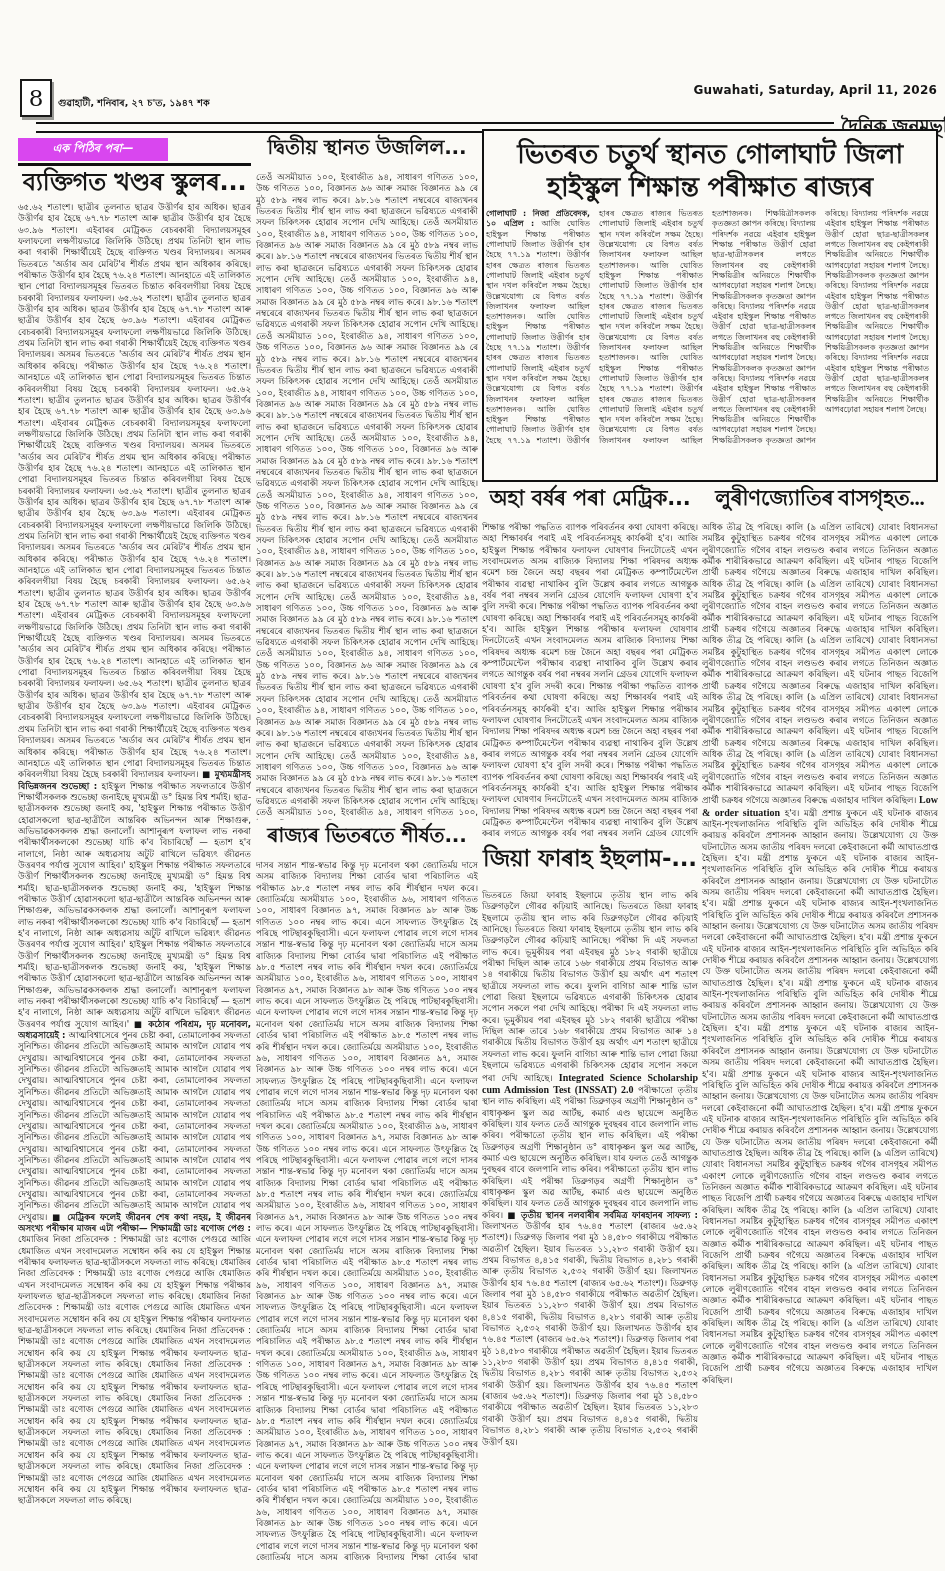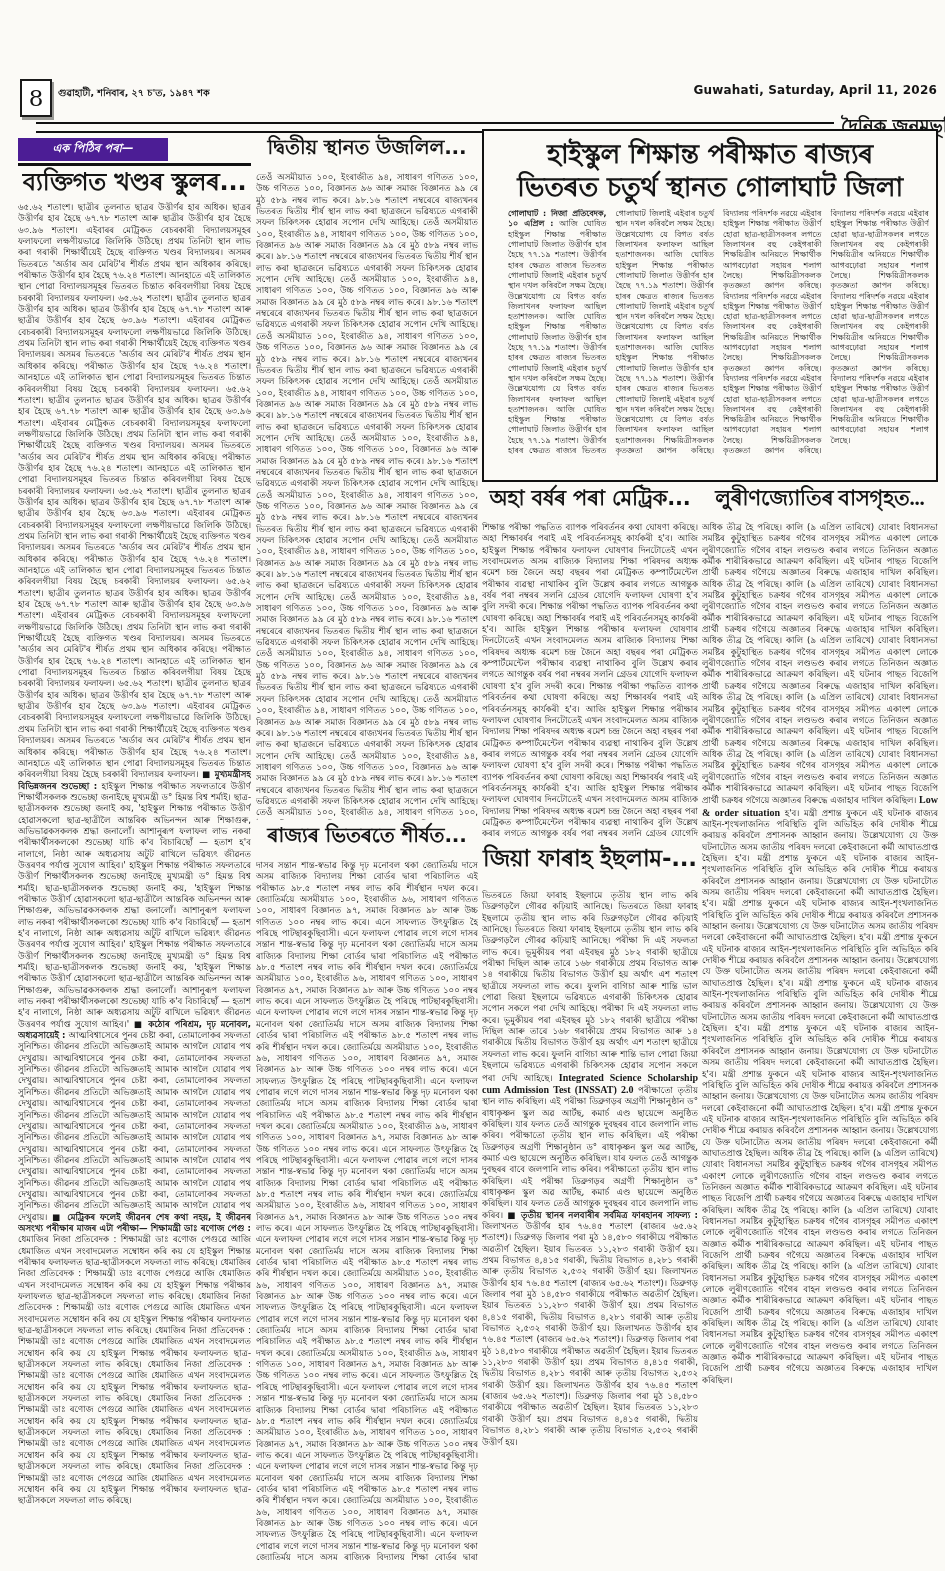--- a/index.html
+++ b/index.html
@@ -3,28 +3,28 @@
 <meta charset="utf-8">
 <style>
   html,body{margin:0;padding:0;background:#d9d9d6;}
   .page{position:relative;width:945px;height:1571px;background:#fbfaf6;margin:0 auto;
         font-family:"DejaVu Sans",sans-serif;color:#151515;overflow:hidden;}
   .abs{position:absolute;}
   
   .pgnum{left:20px;top:79px;width:28px;height:34px;border:2px solid #1a1a1a;background:#fff;
          display:flex;align-items:center;justify-content:center;
          font-family:"DejaVu Serif",serif;font-size:23px;box-shadow:2px 3px 0 #9a9a96;}
-  .date-as{left:58px;top:86px;font-size:9.5px;font-weight:bold;}
+  .date-as{left:58px;top:96px;font-size:9.5px;font-weight:bold;}
   .date-en{right:8px;top:83px;font-size:12px;font-weight:bold;letter-spacing:.2px;}
   .mast-row{left:0;top:112px;width:945px;display:flex;align-items:center;gap:7px;padding-left:36px;}
   .dbl{height:7px;border-top:2.5px solid #111;border-bottom:2px solid #111;flex:1;}
   .dbl.short{flex:0 0 16px;}
   .mast{font-size:18px;font-weight:bold;white-space:nowrap;}
   
-  .kicker{left:18px;top:138px;width:150px;height:23px;background:#4c1d95;color:#fff;
+  .kicker{left:18px;top:138px;width:150px;height:23px;background:#d946ef;color:#fff;
           font-size:11.5px;font-weight:bold;font-style:italic;display:flex;align-items:center;
           justify-content:center;}
   .kicker-rule{left:18px;top:163px;width:233px;height:2.5px;background:#111;}
   .hl{font-weight:bold;text-align:center;letter-spacing:-.2px;line-height:1.15;}
   .hl1{left:18px;top:169px;width:233px;font-size:24px;}
   .hl2a{left:256px;top:136px;width:222px;font-size:20px;}
   .hl2b{left:256px;top:824px;width:222px;font-size:20px;}
   .hlA{left:482px;top:486px;width:216px;font-size:21px;}
   .hlB{left:702px;top:486px;width:236px;font-size:21px;font-family:Liberation Serif, serif;}
   .hlZ{left:482px;top:845px;width:216px;font-size:23px;}
@@ -35,21 +35,21 @@
   .c1{left:18px;top:202px;width:233px;height:1358px;}
   .c2a{left:256px;top:172px;width:222px;height:648px;}
   .c2b{left:256px;top:860px;width:222px;height:700px;}
   .mA{left:482px;top:522px;width:216px;height:316px;}
   .mZ{left:482px;top:890px;width:216px;height:670px;}
   .mB{left:702px;top:522px;width:236px;height:1038px;}
   
   .mainbox{left:482px;top:129px;width:452px;height:349px;border:2.5px solid #111;background:#fbfaf6;}
   .mainbox .bighl{margin-top:7px;font-size:26.5px;font-weight:bold;text-align:center;
                   line-height:1.23;letter-spacing:-.3px;}
-  .mainbox .cols{margin:6px 7px 0 24px;height:254px;columns:4;column-gap:9px;
+  .mainbox .cols{margin:6px 7px 0 2px;height:254px;columns:4;column-gap:9px;
                  font-size:7.9px;line-height:10.3px;text-align:justify;overflow:hidden;
                  word-break:break-word;}
   .en{font-family:"Liberation Serif","DejaVu Serif",serif;font-size:10px;font-weight:bold;}
 </style>
 </head>
 <body>
 
 <div class="page">
 
   <div class="abs pgnum">
@@ -80,22 +80,22 @@
   <div class="abs bt c2a">
     <span>তেওঁ অসমীয়াত ১০০, ইংৰাজীত ৯৪, সাধাৰণ গণিতত ১০০, উচ্চ গণিতত ১০০, বিজ্ঞানত ৯৬ আৰু সমাজ বিজ্ঞানত ৯৯ ৰে মুঠ ৫৮৯ নম্বৰ লাভ কৰে। ৯৮.১৬ শতাংশ নম্বৰেৰে ৰাজ্যখনৰ ভিতৰত দ্বিতীয় শীৰ্ষ স্থান লাভ কৰা ছাত্ৰজনে ভৱিষ্যতে এগৰাকী সফল চিকিৎসক হোৱাৰ সপোন দেখি আহিছে। তেওঁ অসমীয়াত ১০০, ইংৰাজীত ৯৪, সাধাৰণ গণিতত ১০০, উচ্চ গণিতত ১০০, বিজ্ঞানত ৯৬ আৰু সমাজ বিজ্ঞানত ৯৯ ৰে মুঠ ৫৮৯ নম্বৰ লাভ কৰে। ৯৮.১৬ শতাংশ নম্বৰেৰে ৰাজ্যখনৰ ভিতৰত দ্বিতীয় শীৰ্ষ স্থান লাভ কৰা ছাত্ৰজনে ভৱিষ্যতে এগৰাকী সফল চিকিৎসক হোৱাৰ সপোন দেখি আহিছে। তেওঁ অসমীয়াত ১০০, ইংৰাজীত ৯৪, সাধাৰণ গণিতত ১০০, উচ্চ গণিতত ১০০, বিজ্ঞানত ৯৬ আৰু সমাজ বিজ্ঞানত ৯৯ ৰে মুঠ ৫৮৯ নম্বৰ লাভ কৰে। ৯৮.১৬ শতাংশ নম্বৰেৰে ৰাজ্যখনৰ ভিতৰত দ্বিতীয় শীৰ্ষ স্থান লাভ কৰা ছাত্ৰজনে ভৱিষ্যতে এগৰাকী সফল চিকিৎসক হোৱাৰ সপোন দেখি আহিছে। তেওঁ অসমীয়াত ১০০, ইংৰাজীত ৯৪, সাধাৰণ গণিতত ১০০, উচ্চ গণিতত ১০০, বিজ্ঞানত ৯৬ আৰু সমাজ বিজ্ঞানত ৯৯ ৰে মুঠ ৫৮৯ নম্বৰ লাভ কৰে। ৯৮.১৬ শতাংশ নম্বৰেৰে ৰাজ্যখনৰ ভিতৰত দ্বিতীয় শীৰ্ষ স্থান লাভ কৰা ছাত্ৰজনে ভৱিষ্যতে এগৰাকী সফল চিকিৎসক হোৱাৰ সপোন দেখি আহিছে। তেওঁ অসমীয়াত ১০০, ইংৰাজীত ৯৪, সাধাৰণ গণিতত ১০০, উচ্চ গণিতত ১০০, বিজ্ঞানত ৯৬ আৰু সমাজ বিজ্ঞানত ৯৯ ৰে মুঠ ৫৮৯ নম্বৰ লাভ কৰে। ৯৮.১৬ শতাংশ নম্বৰেৰে ৰাজ্যখনৰ ভিতৰত দ্বিতীয় শীৰ্ষ স্থান লাভ কৰা ছাত্ৰজনে ভৱিষ্যতে এগৰাকী সফল চিকিৎসক হোৱাৰ সপোন দেখি আহিছে। তেওঁ অসমীয়াত ১০০, ইংৰাজীত ৯৪, সাধাৰণ গণিতত ১০০, উচ্চ গণিতত ১০০, বিজ্ঞানত ৯৬ আৰু সমাজ বিজ্ঞানত ৯৯ ৰে মুঠ ৫৮৯ নম্বৰ লাভ কৰে। ৯৮.১৬ শতাংশ নম্বৰেৰে ৰাজ্যখনৰ ভিতৰত দ্বিতীয় শীৰ্ষ স্থান লাভ কৰা ছাত্ৰজনে ভৱিষ্যতে এগৰাকী সফল চিকিৎসক হোৱাৰ সপোন দেখি আহিছে। তেওঁ অসমীয়াত ১০০, ইংৰাজীত ৯৪, সাধাৰণ গণিতত ১০০, উচ্চ গণিতত ১০০, বিজ্ঞানত ৯৬ আৰু সমাজ বিজ্ঞানত ৯৯ ৰে মুঠ ৫৮৯ নম্বৰ লাভ কৰে। ৯৮.১৬ শতাংশ নম্বৰেৰে ৰাজ্যখনৰ ভিতৰত দ্বিতীয় শীৰ্ষ স্থান লাভ কৰা ছাত্ৰজনে ভৱিষ্যতে এগৰাকী সফল চিকিৎসক হোৱাৰ সপোন দেখি আহিছে। তেওঁ অসমীয়াত ১০০, ইংৰাজীত ৯৪, সাধাৰণ গণিতত ১০০, উচ্চ গণিতত ১০০, বিজ্ঞানত ৯৬ আৰু সমাজ বিজ্ঞানত ৯৯ ৰে মুঠ ৫৮৯ নম্বৰ লাভ কৰে। ৯৮.১৬ শতাংশ নম্বৰেৰে ৰাজ্যখনৰ ভিতৰত দ্বিতীয় শীৰ্ষ স্থান লাভ কৰা ছাত্ৰজনে ভৱিষ্যতে এগৰাকী সফল চিকিৎসক হোৱাৰ সপোন দেখি আহিছে। তেওঁ অসমীয়াত ১০০, ইংৰাজীত ৯৪, সাধাৰণ গণিতত ১০০, উচ্চ গণিতত ১০০, বিজ্ঞানত ৯৬ আৰু সমাজ বিজ্ঞানত ৯৯ ৰে মুঠ ৫৮৯ নম্বৰ লাভ কৰে। ৯৮.১৬ শতাংশ নম্বৰেৰে ৰাজ্যখনৰ ভিতৰত দ্বিতীয় শীৰ্ষ স্থান লাভ কৰা ছাত্ৰজনে ভৱিষ্যতে এগৰাকী সফল চিকিৎসক হোৱাৰ সপোন দেখি আহিছে। তেওঁ অসমীয়াত ১০০, ইংৰাজীত ৯৪, সাধাৰণ গণিতত ১০০, উচ্চ গণিতত ১০০, বিজ্ঞানত ৯৬ আৰু সমাজ বিজ্ঞানত ৯৯ ৰে মুঠ ৫৮৯ নম্বৰ লাভ কৰে। ৯৮.১৬ শতাংশ নম্বৰেৰে ৰাজ্যখনৰ ভিতৰত দ্বিতীয় শীৰ্ষ স্থান লাভ কৰা ছাত্ৰজনে ভৱিষ্যতে এগৰাকী সফল চিকিৎসক হোৱাৰ সপোন দেখি আহিছে। তেওঁ অসমীয়াত ১০০, ইংৰাজীত ৯৪, সাধাৰণ গণিতত ১০০, উচ্চ গণিতত ১০০, বিজ্ঞানত ৯৬ আৰু সমাজ বিজ্ঞানত ৯৯ ৰে মুঠ ৫৮৯ নম্বৰ লাভ কৰে। ৯৮.১৬ শতাংশ নম্বৰেৰে ৰাজ্যখনৰ ভিতৰত দ্বিতীয় শীৰ্ষ স্থান লাভ কৰা ছাত্ৰজনে ভৱিষ্যতে এগৰাকী সফল চিকিৎসক হোৱাৰ সপোন দেখি আহিছে। তেওঁ অসমীয়াত ১০০, ইংৰাজীত ৯৪, সাধাৰণ গণিতত ১০০, উচ্চ গণিতত ১০০, বিজ্ঞানত ৯৬ আৰু সমাজ বিজ্ঞানত ৯৯ ৰে মুঠ ৫৮৯ নম্বৰ লাভ কৰে। ৯৮.১৬ শতাংশ নম্বৰেৰে ৰাজ্যখনৰ ভিতৰত দ্বিতীয় শীৰ্ষ স্থান লাভ কৰা ছাত্ৰজনে ভৱিষ্যতে এগৰাকী সফল চিকিৎসক হোৱাৰ সপোন দেখি আহিছে। তেওঁ অসমীয়াত ১০০, ইংৰাজীত ৯৪, সাধাৰণ গণিতত ১০০, উচ্চ গণিতত ১০০, বিজ্ঞানত ৯৬ আৰু সমাজ বিজ্ঞানত ৯৯ ৰে মুঠ ৫৮৯ নম্বৰ লাভ কৰে। ৯৮.১৬ শতাংশ নম্বৰেৰে ৰাজ্যখনৰ ভিতৰত দ্বিতীয় শীৰ্ষ স্থান লাভ কৰা ছাত্ৰজনে ভৱিষ্যতে এগৰাকী সফল চিকিৎসক হোৱাৰ সপোন দেখি আহিছে। তেওঁ অসমীয়াত ১০০, ইংৰাজীত ৯৪, সাধাৰণ গণিতত ১০০, উচ্চ গণিতত ১০০, বিজ্ঞানত ৯৬ আৰু সমাজ বিজ্ঞানত ৯৯ ৰে মুঠ ৫৮৯ নম্বৰ লাভ কৰে। ৯৮.১৬ শতাংশ নম্বৰেৰে ৰাজ্যখনৰ ভিতৰত দ্বিতীয় শীৰ্ষ স্থান লাভ কৰা ছাত্ৰজনে ভৱিষ্যতে এগৰাকী সফল চিকিৎসক হোৱাৰ সপোন দেখি আহিছে।</span>
   </div>
   <div class="abs hl hl2b">ৰাজ্যৰ ভিতৰতে শীৰ্ষত...</div>
   <div class="abs bt c2b">
     <span>দাসৰ সন্তান শান্ত-স্বভাৱ কিন্তু দৃঢ় মনোবল থকা জ্যোতিৰ্ময় দাসে অসম ৰাজ্যিক বিদ্যালয় শিক্ষা বোৰ্ডৰ দ্বাৰা পৰিচালিত এই পৰীক্ষাত ৯৮.৫ শতাংশ নম্বৰ লাভ কৰি শীৰ্ষস্থান দখল কৰে। জ্যোতিৰ্ময়ে অসমীয়াত ১০০, ইংৰাজীত ৯৬, সাধাৰণ গণিতত ১০০, সাধাৰণ বিজ্ঞানত ৯৭, সমাজ বিজ্ঞানত ৯৮ আৰু উচ্চ গণিতত ১০০ নম্বৰ লাভ কৰে। এনে সাফল্যত উৎফুল্লিত হৈ পৰিছে পাটছাৰকুছিবাসী। এনে ফলাফল পোৱাৰ লগে লগে দাসৰ সন্তান শান্ত-স্বভাৱ কিন্তু দৃঢ় মনোবল থকা জ্যোতিৰ্ময় দাসে অসম ৰাজ্যিক বিদ্যালয় শিক্ষা বোৰ্ডৰ দ্বাৰা পৰিচালিত এই পৰীক্ষাত ৯৮.৫ শতাংশ নম্বৰ লাভ কৰি শীৰ্ষস্থান দখল কৰে। জ্যোতিৰ্ময়ে অসমীয়াত ১০০, ইংৰাজীত ৯৬, সাধাৰণ গণিতত ১০০, সাধাৰণ বিজ্ঞানত ৯৭, সমাজ বিজ্ঞানত ৯৮ আৰু উচ্চ গণিতত ১০০ নম্বৰ লাভ কৰে। এনে সাফল্যত উৎফুল্লিত হৈ পৰিছে পাটছাৰকুছিবাসী। এনে ফলাফল পোৱাৰ লগে লগে দাসৰ সন্তান শান্ত-স্বভাৱ কিন্তু দৃঢ় মনোবল থকা জ্যোতিৰ্ময় দাসে অসম ৰাজ্যিক বিদ্যালয় শিক্ষা বোৰ্ডৰ দ্বাৰা পৰিচালিত এই পৰীক্ষাত ৯৮.৫ শতাংশ নম্বৰ লাভ কৰি শীৰ্ষস্থান দখল কৰে। জ্যোতিৰ্ময়ে অসমীয়াত ১০০, ইংৰাজীত ৯৬, সাধাৰণ গণিতত ১০০, সাধাৰণ বিজ্ঞানত ৯৭, সমাজ বিজ্ঞানত ৯৮ আৰু উচ্চ গণিতত ১০০ নম্বৰ লাভ কৰে। এনে সাফল্যত উৎফুল্লিত হৈ পৰিছে পাটছাৰকুছিবাসী। এনে ফলাফল পোৱাৰ লগে লগে দাসৰ সন্তান শান্ত-স্বভাৱ কিন্তু দৃঢ় মনোবল থকা জ্যোতিৰ্ময় দাসে অসম ৰাজ্যিক বিদ্যালয় শিক্ষা বোৰ্ডৰ দ্বাৰা পৰিচালিত এই পৰীক্ষাত ৯৮.৫ শতাংশ নম্বৰ লাভ কৰি শীৰ্ষস্থান দখল কৰে। জ্যোতিৰ্ময়ে অসমীয়াত ১০০, ইংৰাজীত ৯৬, সাধাৰণ গণিতত ১০০, সাধাৰণ বিজ্ঞানত ৯৭, সমাজ বিজ্ঞানত ৯৮ আৰু উচ্চ গণিতত ১০০ নম্বৰ লাভ কৰে। এনে সাফল্যত উৎফুল্লিত হৈ পৰিছে পাটছাৰকুছিবাসী। এনে ফলাফল পোৱাৰ লগে লগে দাসৰ সন্তান শান্ত-স্বভাৱ কিন্তু দৃঢ় মনোবল থকা জ্যোতিৰ্ময় দাসে অসম ৰাজ্যিক বিদ্যালয় শিক্ষা বোৰ্ডৰ দ্বাৰা পৰিচালিত এই পৰীক্ষাত ৯৮.৫ শতাংশ নম্বৰ লাভ কৰি শীৰ্ষস্থান দখল কৰে। জ্যোতিৰ্ময়ে অসমীয়াত ১০০, ইংৰাজীত ৯৬, সাধাৰণ গণিতত ১০০, সাধাৰণ বিজ্ঞানত ৯৭, সমাজ বিজ্ঞানত ৯৮ আৰু উচ্চ গণিতত ১০০ নম্বৰ লাভ কৰে। এনে সাফল্যত উৎফুল্লিত হৈ পৰিছে পাটছাৰকুছিবাসী। এনে ফলাফল পোৱাৰ লগে লগে দাসৰ সন্তান শান্ত-স্বভাৱ কিন্তু দৃঢ় মনোবল থকা জ্যোতিৰ্ময় দাসে অসম ৰাজ্যিক বিদ্যালয় শিক্ষা বোৰ্ডৰ দ্বাৰা পৰিচালিত এই পৰীক্ষাত ৯৮.৫ শতাংশ নম্বৰ লাভ কৰি শীৰ্ষস্থান দখল কৰে। জ্যোতিৰ্ময়ে অসমীয়াত ১০০, ইংৰাজীত ৯৬, সাধাৰণ গণিতত ১০০, সাধাৰণ বিজ্ঞানত ৯৭, সমাজ বিজ্ঞানত ৯৮ আৰু উচ্চ গণিতত ১০০ নম্বৰ লাভ কৰে। এনে সাফল্যত উৎফুল্লিত হৈ পৰিছে পাটছাৰকুছিবাসী। এনে ফলাফল পোৱাৰ লগে লগে দাসৰ সন্তান শান্ত-স্বভাৱ কিন্তু দৃঢ় মনোবল থকা জ্যোতিৰ্ময় দাসে অসম ৰাজ্যিক বিদ্যালয় শিক্ষা বোৰ্ডৰ দ্বাৰা পৰিচালিত এই পৰীক্ষাত ৯৮.৫ শতাংশ নম্বৰ লাভ কৰি শীৰ্ষস্থান দখল কৰে। জ্যোতিৰ্ময়ে অসমীয়াত ১০০, ইংৰাজীত ৯৬, সাধাৰণ গণিতত ১০০, সাধাৰণ বিজ্ঞানত ৯৭, সমাজ বিজ্ঞানত ৯৮ আৰু উচ্চ গণিতত ১০০ নম্বৰ লাভ কৰে। এনে সাফল্যত উৎফুল্লিত হৈ পৰিছে পাটছাৰকুছিবাসী। এনে ফলাফল পোৱাৰ লগে লগে দাসৰ সন্তান শান্ত-স্বভাৱ কিন্তু দৃঢ় মনোবল থকা জ্যোতিৰ্ময় দাসে অসম ৰাজ্যিক বিদ্যালয় শিক্ষা বোৰ্ডৰ দ্বাৰা পৰিচালিত এই পৰীক্ষাত ৯৮.৫ শতাংশ নম্বৰ লাভ কৰি শীৰ্ষস্থান দখল কৰে। জ্যোতিৰ্ময়ে অসমীয়াত ১০০, ইংৰাজীত ৯৬, সাধাৰণ গণিতত ১০০, সাধাৰণ বিজ্ঞানত ৯৭, সমাজ বিজ্ঞানত ৯৮ আৰু উচ্চ গণিতত ১০০ নম্বৰ লাভ কৰে। এনে সাফল্যত উৎফুল্লিত হৈ পৰিছে পাটছাৰকুছিবাসী। এনে ফলাফল পোৱাৰ লগে লগে দাসৰ সন্তান শান্ত-স্বভাৱ কিন্তু দৃঢ় মনোবল থকা জ্যোতিৰ্ময় দাসে অসম ৰাজ্যিক বিদ্যালয় শিক্ষা বোৰ্ডৰ দ্বাৰা পৰিচালিত এই পৰীক্ষাত ৯৮.৫ শতাংশ নম্বৰ লাভ কৰি শীৰ্ষস্থান দখল কৰে। জ্যোতিৰ্ময়ে অসমীয়াত ১০০, ইংৰাজীত ৯৬, সাধাৰণ গণিতত ১০০, সাধাৰণ বিজ্ঞানত ৯৭, সমাজ বিজ্ঞানত ৯৮ আৰু উচ্চ গণিতত ১০০ নম্বৰ লাভ কৰে। এনে সাফল্যত উৎফুল্লিত হৈ পৰিছে পাটছাৰকুছিবাসী। এনে ফলাফল পোৱাৰ লগে লগে দাসৰ সন্তান শান্ত-স্বভাৱ কিন্তু দৃঢ় মনোবল থকা জ্যোতিৰ্ময় দাসে অসম ৰাজ্যিক বিদ্যালয় শিক্ষা বোৰ্ডৰ দ্বাৰা পৰিচালিত এই পৰীক্ষাত ৯৮.৫ শতাংশ নম্বৰ লাভ কৰি শীৰ্ষস্থান দখল কৰে। জ্যোতিৰ্ময়ে অসমীয়াত ১০০, ইংৰাজীত ৯৬, সাধাৰণ গণিতত ১০০, সাধাৰণ বিজ্ঞানত ৯৭, সমাজ বিজ্ঞানত ৯৮ আৰু উচ্চ গণিতত ১০০ নম্বৰ লাভ কৰে। এনে সাফল্যত উৎফুল্লিত হৈ পৰিছে পাটছাৰকুছিবাসী। এনে ফলাফল পোৱাৰ লগে লগে দাসৰ সন্তান শান্ত-স্বভাৱ কিন্তু দৃঢ় মনোবল থকা জ্যোতিৰ্ময় দাসে অসম ৰাজ্যিক বিদ্যালয় শিক্ষা বোৰ্ডৰ দ্বাৰা পৰিচালিত এই পৰীক্ষাত ৯৮.৫ শতাংশ নম্বৰ লাভ কৰি শীৰ্ষস্থান দখল কৰে। জ্যোতিৰ্ময়ে অসমীয়াত ১০০, ইংৰাজীত ৯৬, সাধাৰণ গণিতত ১০০, সাধাৰণ বিজ্ঞানত ৯৭, সমাজ বিজ্ঞানত ৯৮ আৰু উচ্চ গণিতত ১০০ নম্বৰ লাভ কৰে। এনে সাফল্যত উৎফুল্লিত হৈ পৰিছে পাটছাৰকুছিবাসী। এনে ফলাফল পোৱাৰ লগে লগে</span>
   </div>
 
   <div class="abs mainbox">
     <div class="bighl">
+      <div>ভিতৰত চতুৰ্থ স্থানত গোলাঘাট জিলা</div>
       <div>হাইস্কুল শিক্ষান্ত পৰীক্ষাত ৰাজ্যৰ</div>
-      <div>ভিতৰত চতুৰ্থ স্থানত গোলাঘাট জিলা</div>
     </div>
     <div class="cols">
       <b>গোলাঘাট : নিজা প্ৰতিবেদক, ১০ এপ্ৰিল :</b>
       <span>আজি ঘোষিত হাইস্কুল শিক্ষান্ত পৰীক্ষাত গোলাঘাট জিলাত উত্তীৰ্ণৰ হাৰ হৈছে ৭৭.১৯ শতাংশ। উত্তীৰ্ণৰ হাৰৰ ক্ষেত্ৰত ৰাজ্যৰ ভিতৰত গোলাঘাট জিলাই এইবাৰ চতুৰ্থ স্থান দখল কৰিবলৈ সক্ষম হৈছে। উল্লেখযোগ্য যে বিগত বৰ্ষত জিলাখনৰ ফলাফল আছিল হতাশাজনক। আজি ঘোষিত হাইস্কুল শিক্ষান্ত পৰীক্ষাত গোলাঘাট জিলাত উত্তীৰ্ণৰ হাৰ হৈছে ৭৭.১৯ শতাংশ। উত্তীৰ্ণৰ হাৰৰ ক্ষেত্ৰত ৰাজ্যৰ ভিতৰত গোলাঘাট জিলাই এইবাৰ চতুৰ্থ স্থান দখল কৰিবলৈ সক্ষম হৈছে। উল্লেখযোগ্য যে বিগত বৰ্ষত জিলাখনৰ ফলাফল আছিল হতাশাজনক। আজি ঘোষিত হাইস্কুল শিক্ষান্ত পৰীক্ষাত গোলাঘাট জিলাত উত্তীৰ্ণৰ হাৰ হৈছে ৭৭.১৯ শতাংশ। উত্তীৰ্ণৰ হাৰৰ ক্ষেত্ৰত ৰাজ্যৰ ভিতৰত গোলাঘাট জিলাই এইবাৰ চতুৰ্থ স্থান দখল কৰিবলৈ সক্ষম হৈছে। উল্লেখযোগ্য যে বিগত বৰ্ষত জিলাখনৰ ফলাফল আছিল হতাশাজনক। আজি ঘোষিত হাইস্কুল শিক্ষান্ত পৰীক্ষাত গোলাঘাট জিলাত উত্তীৰ্ণৰ হাৰ হৈছে ৭৭.১৯ শতাংশ। উত্তীৰ্ণৰ হাৰৰ ক্ষেত্ৰত ৰাজ্যৰ ভিতৰত গোলাঘাট জিলাই এইবাৰ চতুৰ্থ স্থান দখল কৰিবলৈ সক্ষম হৈছে। উল্লেখযোগ্য যে বিগত বৰ্ষত জিলাখনৰ ফলাফল আছিল হতাশাজনক। আজি ঘোষিত হাইস্কুল শিক্ষান্ত পৰীক্ষাত গোলাঘাট জিলাত উত্তীৰ্ণৰ হাৰ হৈছে ৭৭.১৯ শতাংশ। উত্তীৰ্ণৰ হাৰৰ ক্ষেত্ৰত ৰাজ্যৰ ভিতৰত গোলাঘাট জিলাই এইবাৰ চতুৰ্থ স্থান দখল কৰিবলৈ সক্ষম হৈছে। উল্লেখযোগ্য যে বিগত বৰ্ষত জিলাখনৰ ফলাফল আছিল হতাশাজনক।</span>
       <span>শিক্ষয়িত্ৰীসকলক কৃতজ্ঞতা জ্ঞাপন কৰিছে। বিদ্যালয় পৰিদৰ্শক নৱয়ে এইবাৰ হাইস্কুল শিক্ষান্ত পৰীক্ষাত উত্তীৰ্ণ হোৱা ছাত্ৰ-ছাত্ৰীসকলৰ লগতে জিলাখনৰ বহু কেইগৰাকী শিক্ষয়িত্ৰীৰ অনিয়তে শিক্ষাৰ্থীক আগবঢ়োৱা সহায়ৰ শলাগ লৈছে। শিক্ষয়িত্ৰীসকলক কৃতজ্ঞতা জ্ঞাপন কৰিছে। বিদ্যালয় পৰিদৰ্শক নৱয়ে এইবাৰ হাইস্কুল শিক্ষান্ত পৰীক্ষাত উত্তীৰ্ণ হোৱা ছাত্ৰ-ছাত্ৰীসকলৰ লগতে জিলাখনৰ বহু কেইগৰাকী শিক্ষয়িত্ৰীৰ অনিয়তে শিক্ষাৰ্থীক আগবঢ়োৱা সহায়ৰ শলাগ লৈছে। শিক্ষয়িত্ৰীসকলক কৃতজ্ঞতা জ্ঞাপন কৰিছে। বিদ্যালয় পৰিদৰ্শক নৱয়ে এইবাৰ হাইস্কুল শিক্ষান্ত পৰীক্ষাত উত্তীৰ্ণ হোৱা ছাত্ৰ-ছাত্ৰীসকলৰ লগতে জিলাখনৰ বহু কেইগৰাকী শিক্ষয়িত্ৰীৰ অনিয়তে শিক্ষাৰ্থীক আগবঢ়োৱা সহায়ৰ শলাগ লৈছে। শিক্ষয়িত্ৰীসকলক কৃতজ্ঞতা জ্ঞাপন কৰিছে। বিদ্যালয় পৰিদৰ্শক নৱয়ে এইবাৰ হাইস্কুল শিক্ষান্ত পৰীক্ষাত উত্তীৰ্ণ হোৱা ছাত্ৰ-ছাত্ৰীসকলৰ লগতে জিলাখনৰ বহু কেইগৰাকী শিক্ষয়িত্ৰীৰ অনিয়তে শিক্ষাৰ্থীক আগবঢ়োৱা সহায়ৰ শলাগ লৈছে। শিক্ষয়িত্ৰীসকলক কৃতজ্ঞতা জ্ঞাপন কৰিছে। বিদ্যালয় পৰিদৰ্শক নৱয়ে এইবাৰ হাইস্কুল শিক্ষান্ত পৰীক্ষাত উত্তীৰ্ণ হোৱা ছাত্ৰ-ছাত্ৰীসকলৰ লগতে জিলাখনৰ বহু কেইগৰাকী শিক্ষয়িত্ৰীৰ অনিয়তে শিক্ষাৰ্থীক আগবঢ়োৱা সহায়ৰ শলাগ লৈছে। শিক্ষয়িত্ৰীসকলক কৃতজ্ঞতা জ্ঞাপন কৰিছে। বিদ্যালয় পৰিদৰ্শক নৱয়ে এইবাৰ হাইস্কুল শিক্ষান্ত পৰীক্ষাত উত্তীৰ্ণ হোৱা ছাত্ৰ-ছাত্ৰীসকলৰ লগতে জিলাখনৰ বহু কেইগৰাকী শিক্ষয়িত্ৰীৰ অনিয়তে শিক্ষাৰ্থীক আগবঢ়োৱা সহায়ৰ শলাগ লৈছে।</span>
     </div>
   </div>
 
   <div class="abs hl hlA">অহা বৰ্ষৰ পৰা মেট্ৰিক...</div>
   <div class="abs bt mA">

